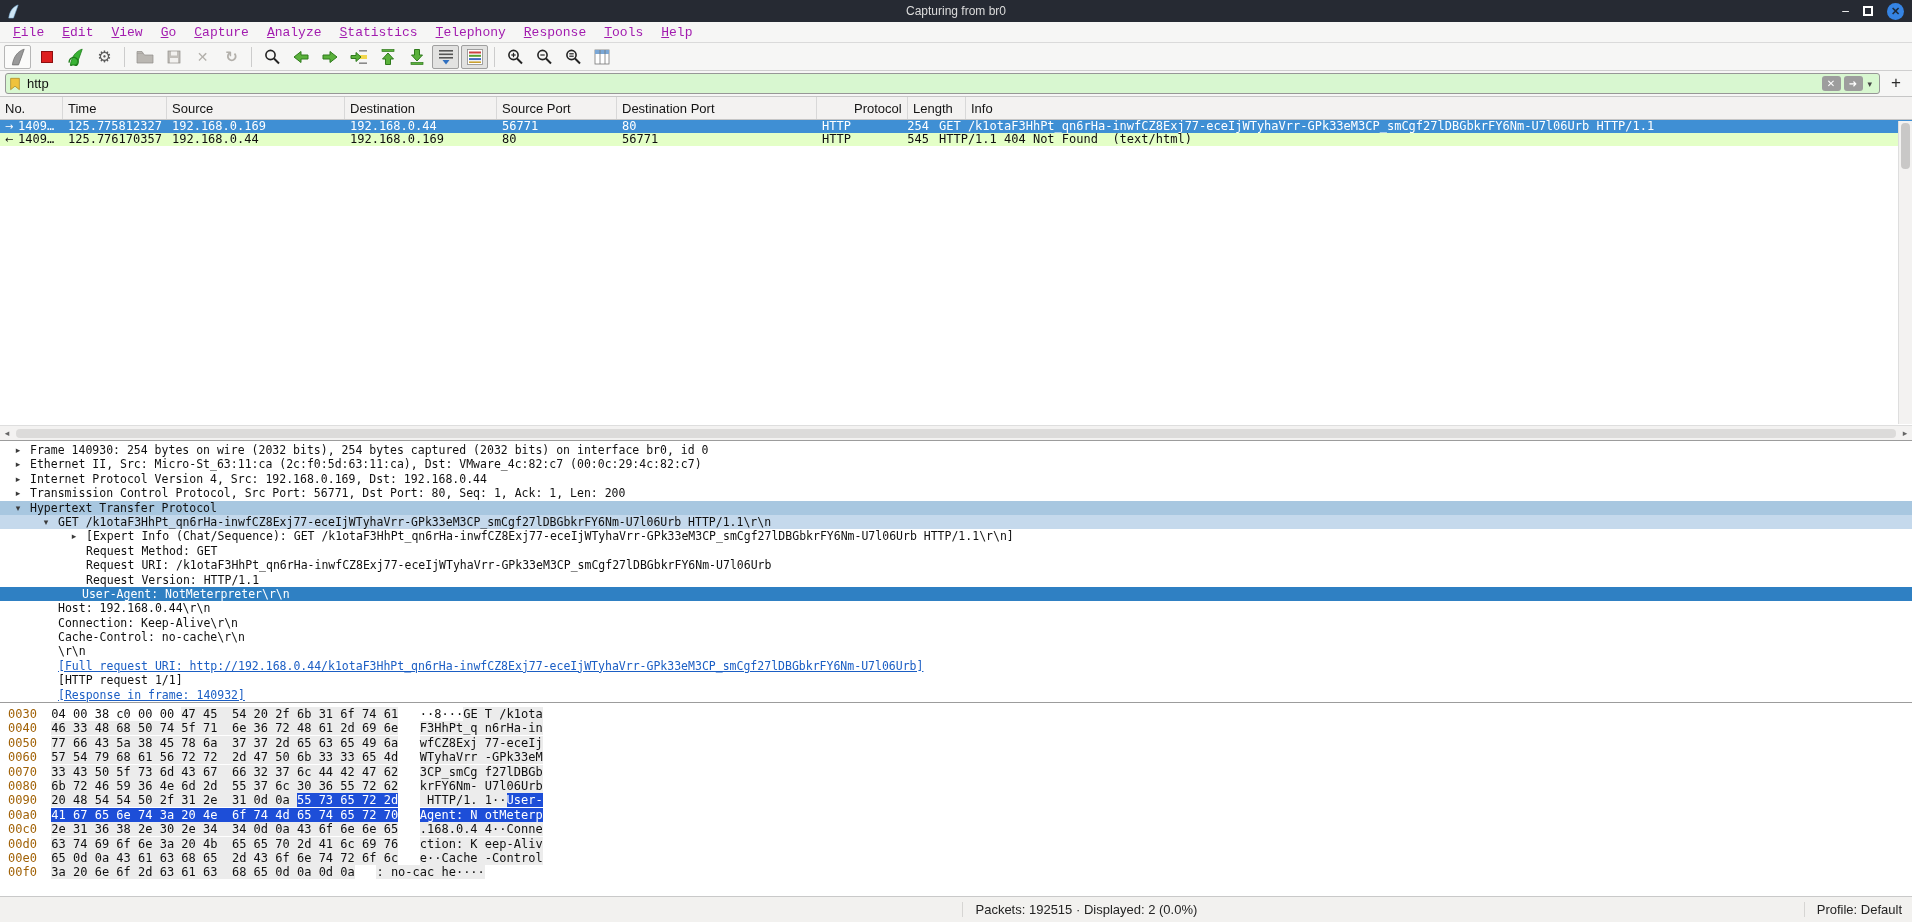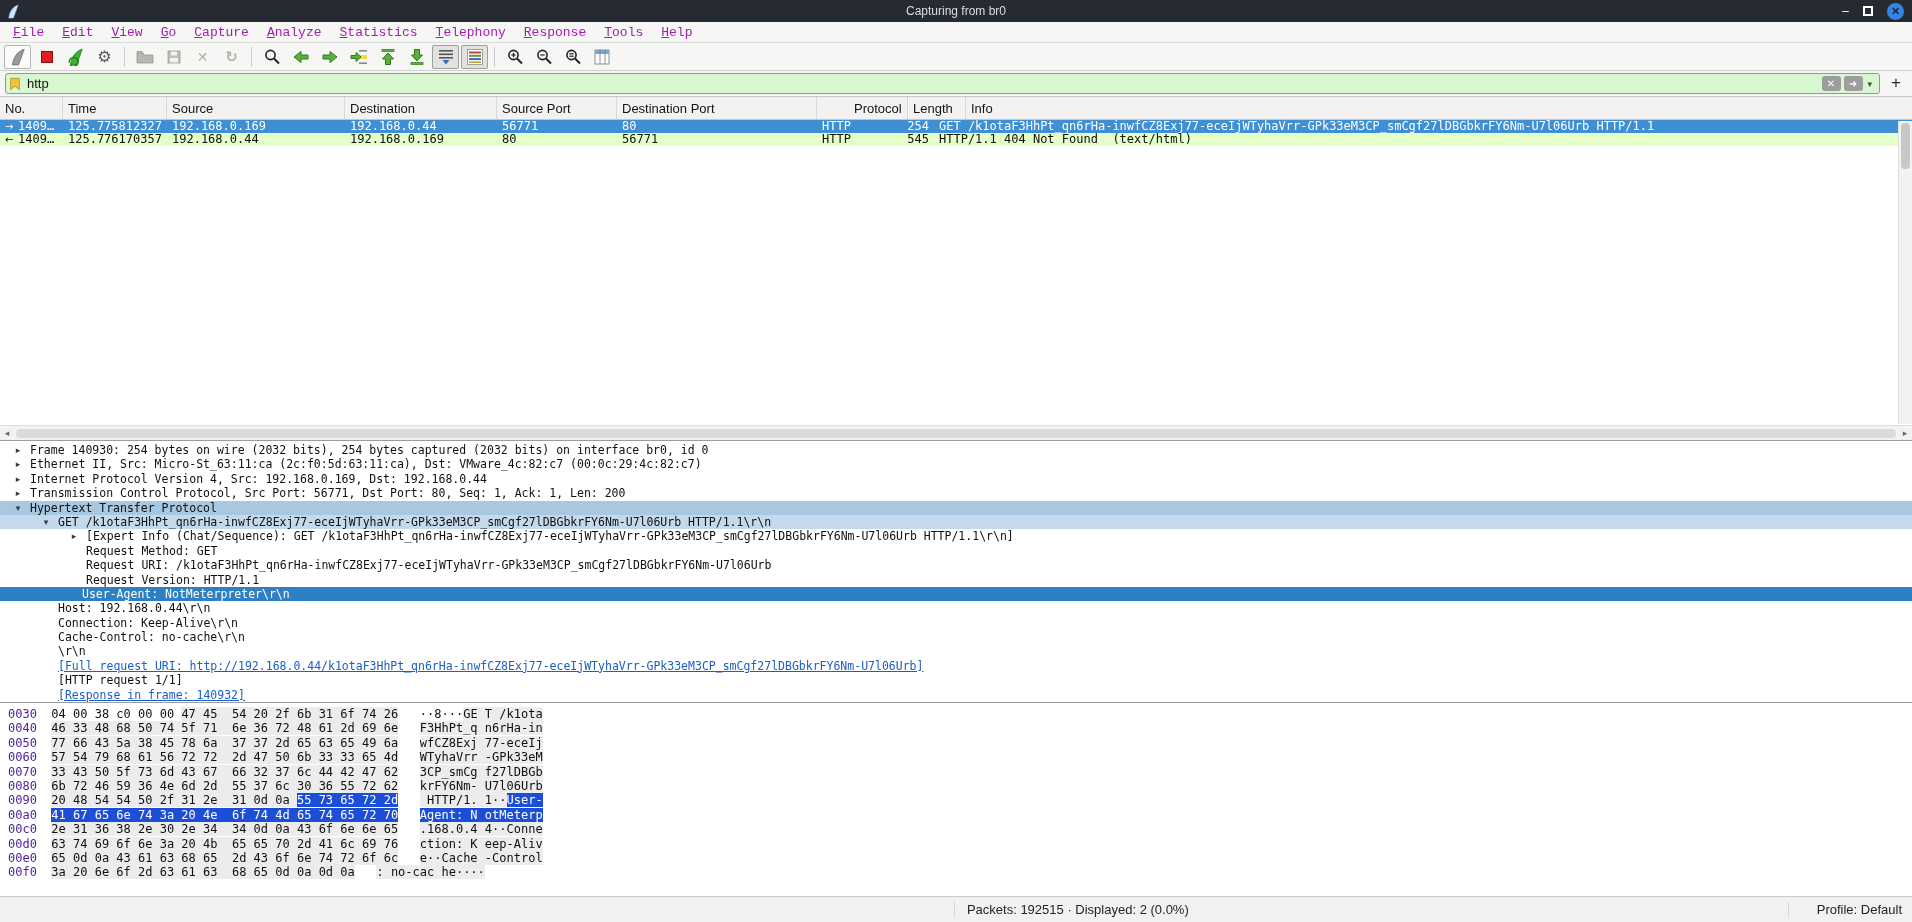--- a/index.html
+++ b/index.html
@@ -82,32 +82,32 @@
     font-size:9px; color:#3a3a3a; }
   .drow.band1 { background:#a8c7e0; }
   .drow.band2 { background:#c5d9ec; }
   .drow.dsel { background:#2f80c3; color:#ffffff; }
   .dtext.dlink { color:#1b5ec4; text-decoration:underline; }
 
   
   .hexpane { flex:1; background:#fff; font-family:"DejaVu Sans Mono", monospace; font-size:12px;
     color:#101010; padding:4px 0 0 8px; overflow:hidden; position:relative; }
   .hxrow { height:14.4px; line-height:14.4px; display:flex; white-space:pre; }
-  .hoff { color:#4c1d95; width:4ch; flex:none; }
+  .hoff { color:#a16207; width:4ch; flex:none; }
   .hhex { margin-left:2ch; white-space:pre; }
   .hascii { margin-left:3ch; white-space:pre; }
   .hs-f { background:#ececec; }
   .hs-s { background:#1d4ed8; color:#fff; }
 
   
   .statusbar { height:26px; flex:none; background:#f2f1ef; border-top:1px solid #c9c9c9;
     display:flex; align-items:center; font-size:13px; color:#242424; padding:0 10px; }
   .sb-left { flex:1.15; display:flex; align-items:center; gap:8px; overflow:hidden; white-space:nowrap;margin-top:42px; }
   .sb-mid { flex:1; border-left:1px solid #d6d5d3; padding-left:12px; white-space:nowrap; }
-  .sb-right { border-left:1px solid #d6d5d3; padding-left:28px; white-space:nowrap; }
+  .sb-right { border-left:1px solid #d6d5d3; padding-left:12px; white-space:nowrap; }
 </style>
 </head>
 <body>
 
 <div class="app">
 
   <div class="titlebar">
     <span class="tb-logo">
       <svg width="15" height="15" viewBox="0 0 16 16">
           <path d="M4 15 C5 8 8 3 14 1 C12 7 10 12 9 15 Z" fill="#cfe6f5" stroke="#7fb2d9" stroke-width="0.6"></path>
@@ -315,21 +315,21 @@
       <div class="drow" style="padding-left: 34px;"><span class="twisty"></span><span class="dtext">Host: 192.168.0.44\r\n</span></div>
       <div class="drow" style="padding-left: 34px; text-align: right;"><span class="twisty"></span><span class="dtext">Connection: Keep-Alive\r\n</span></div>
       <div class="drow" style="padding-left: 34px;"><span class="twisty"></span><span class="dtext">Cache-Control: no-cache\r\n</span></div>
       <div class="drow" style="padding-left: 34px;"><span class="twisty"></span><span class="dtext">\r\n</span></div>
       <div class="drow" style="padding-left: 34px;"><span class="twisty"></span><span class="dtext dlink">[Full request URI: http://192.168.0.44/k1otaF3HhPt_qn6rHa-inwfCZ8Exj77-eceIjWTyhaVrr-GPk33eM3CP_smCgf27lDBGbkrFY6Nm-U7l06Urb]</span></div>
       <div class="drow" style="padding-left: 34px;"><span class="twisty"></span><span class="dtext">[HTTP request 1/1]</span></div>
       <div class="drow" style="padding-left: 34px;"><span class="twisty"></span><span class="dtext dlink">[Response in frame: 140932]</span></div>
     </div>
 
   <div class="hexpane" id="hex-pane">
-      <div class="hxrow"><span class="hoff">0030</span><span class="hhex"><span class="hs-p">04 00 38 c0 00 00 </span><span class="hs-f">47 45  54 20 2f 6b 31 6f 74 26</span></span><span class="hascii"><span class="hs-p">··8···</span><span class="hs-f">GE T /k1ota</span></span></div>
+      <div class="hxrow"><span class="hoff">0030</span><span class="hhex"><span class="hs-p">04 00 38 c0 00 00 </span><span class="hs-f">47 45  54 20 2f 6b 31 6f 74 61</span></span><span class="hascii"><span class="hs-p">··8···</span><span class="hs-f">GE T /k1ota</span></span></div>
       <div class="hxrow"><span class="hoff">0040</span><span class="hhex"><span class="hs-f">46 33 48 68 50 74 5f 71  6e 36 72 48 61 2d 69 6e</span></span><span class="hascii"><span class="hs-f">F3HhPt_q n6rHa-in</span></span></div>
       <div class="hxrow"><span class="hoff">0050</span><span class="hhex"><span class="hs-f">77 66 43 5a 38 45 78 6a  37 37 2d 65 63 65 49 6a</span></span><span class="hascii"><span class="hs-f">wfCZ8Exj 77-eceIj</span></span></div>
       <div class="hxrow"><span class="hoff">0060</span><span class="hhex"><span class="hs-f">57 54 79 68 61 56 72 72  2d 47 50 6b 33 33 65 4d</span></span><span class="hascii"><span class="hs-f">WTyhaVrr -GPk33eM</span></span></div>
       <div class="hxrow"><span class="hoff">0070</span><span class="hhex"><span class="hs-f">33 43 50 5f 73 6d 43 67  66 32 37 6c 44 42 47 62</span></span><span class="hascii"><span class="hs-f">3CP_smCg f27lDBGb</span></span></div>
       <div class="hxrow"><span class="hoff">0080</span><span class="hhex"><span class="hs-f">6b 72 46 59 36 4e 6d 2d  55 37 6c 30 36 55 72 62</span></span><span class="hascii"><span class="hs-f">krFY6Nm- U7l06Urb</span></span></div>
       <div class="hxrow"><span class="hoff">0090</span><span class="hhex"><span class="hs-f">20 48 54 54 50 2f 31 2e  31 0d 0a </span><span class="hs-s">55 73 65 72 2d</span></span><span class="hascii"><span class="hs-f"> HTTP/1. 1··</span><span class="hs-s">User-</span></span></div>
       <div class="hxrow"><span class="hoff">00a0</span><span class="hhex"><span class="hs-s">41 67 65 6e 74 3a 20 4e  6f 74 4d 65 74 65 72 70</span></span><span class="hascii"><span class="hs-s">Agent: N otMeterp</span></span></div>
       <div class="hxrow"><span class="hoff">00c0</span><span class="hhex"><span class="hs-f">2e 31 36 38 2e 30 2e 34  34 0d 0a 43 6f 6e 6e 65</span></span><span class="hascii"><span class="hs-f">.168.0.4 4··Conne</span></span></div>
       <div class="hxrow"><span class="hoff">00d0</span><span class="hhex"><span class="hs-f">63 74 69 6f 6e 3a 20 4b  65 65 70 2d 41 6c 69 76</span></span><span class="hascii"><span class="hs-f">ction: K eep-Aliv</span></span></div>
       <div class="hxrow"><span class="hoff">00e0</span><span class="hhex"><span class="hs-f">65 0d 0a 43 61 63 68 65  2d 43 6f 6e 74 72 6f 6c</span></span><span class="hascii"><span class="hs-f">e··Cache -Control</span></span></div>

